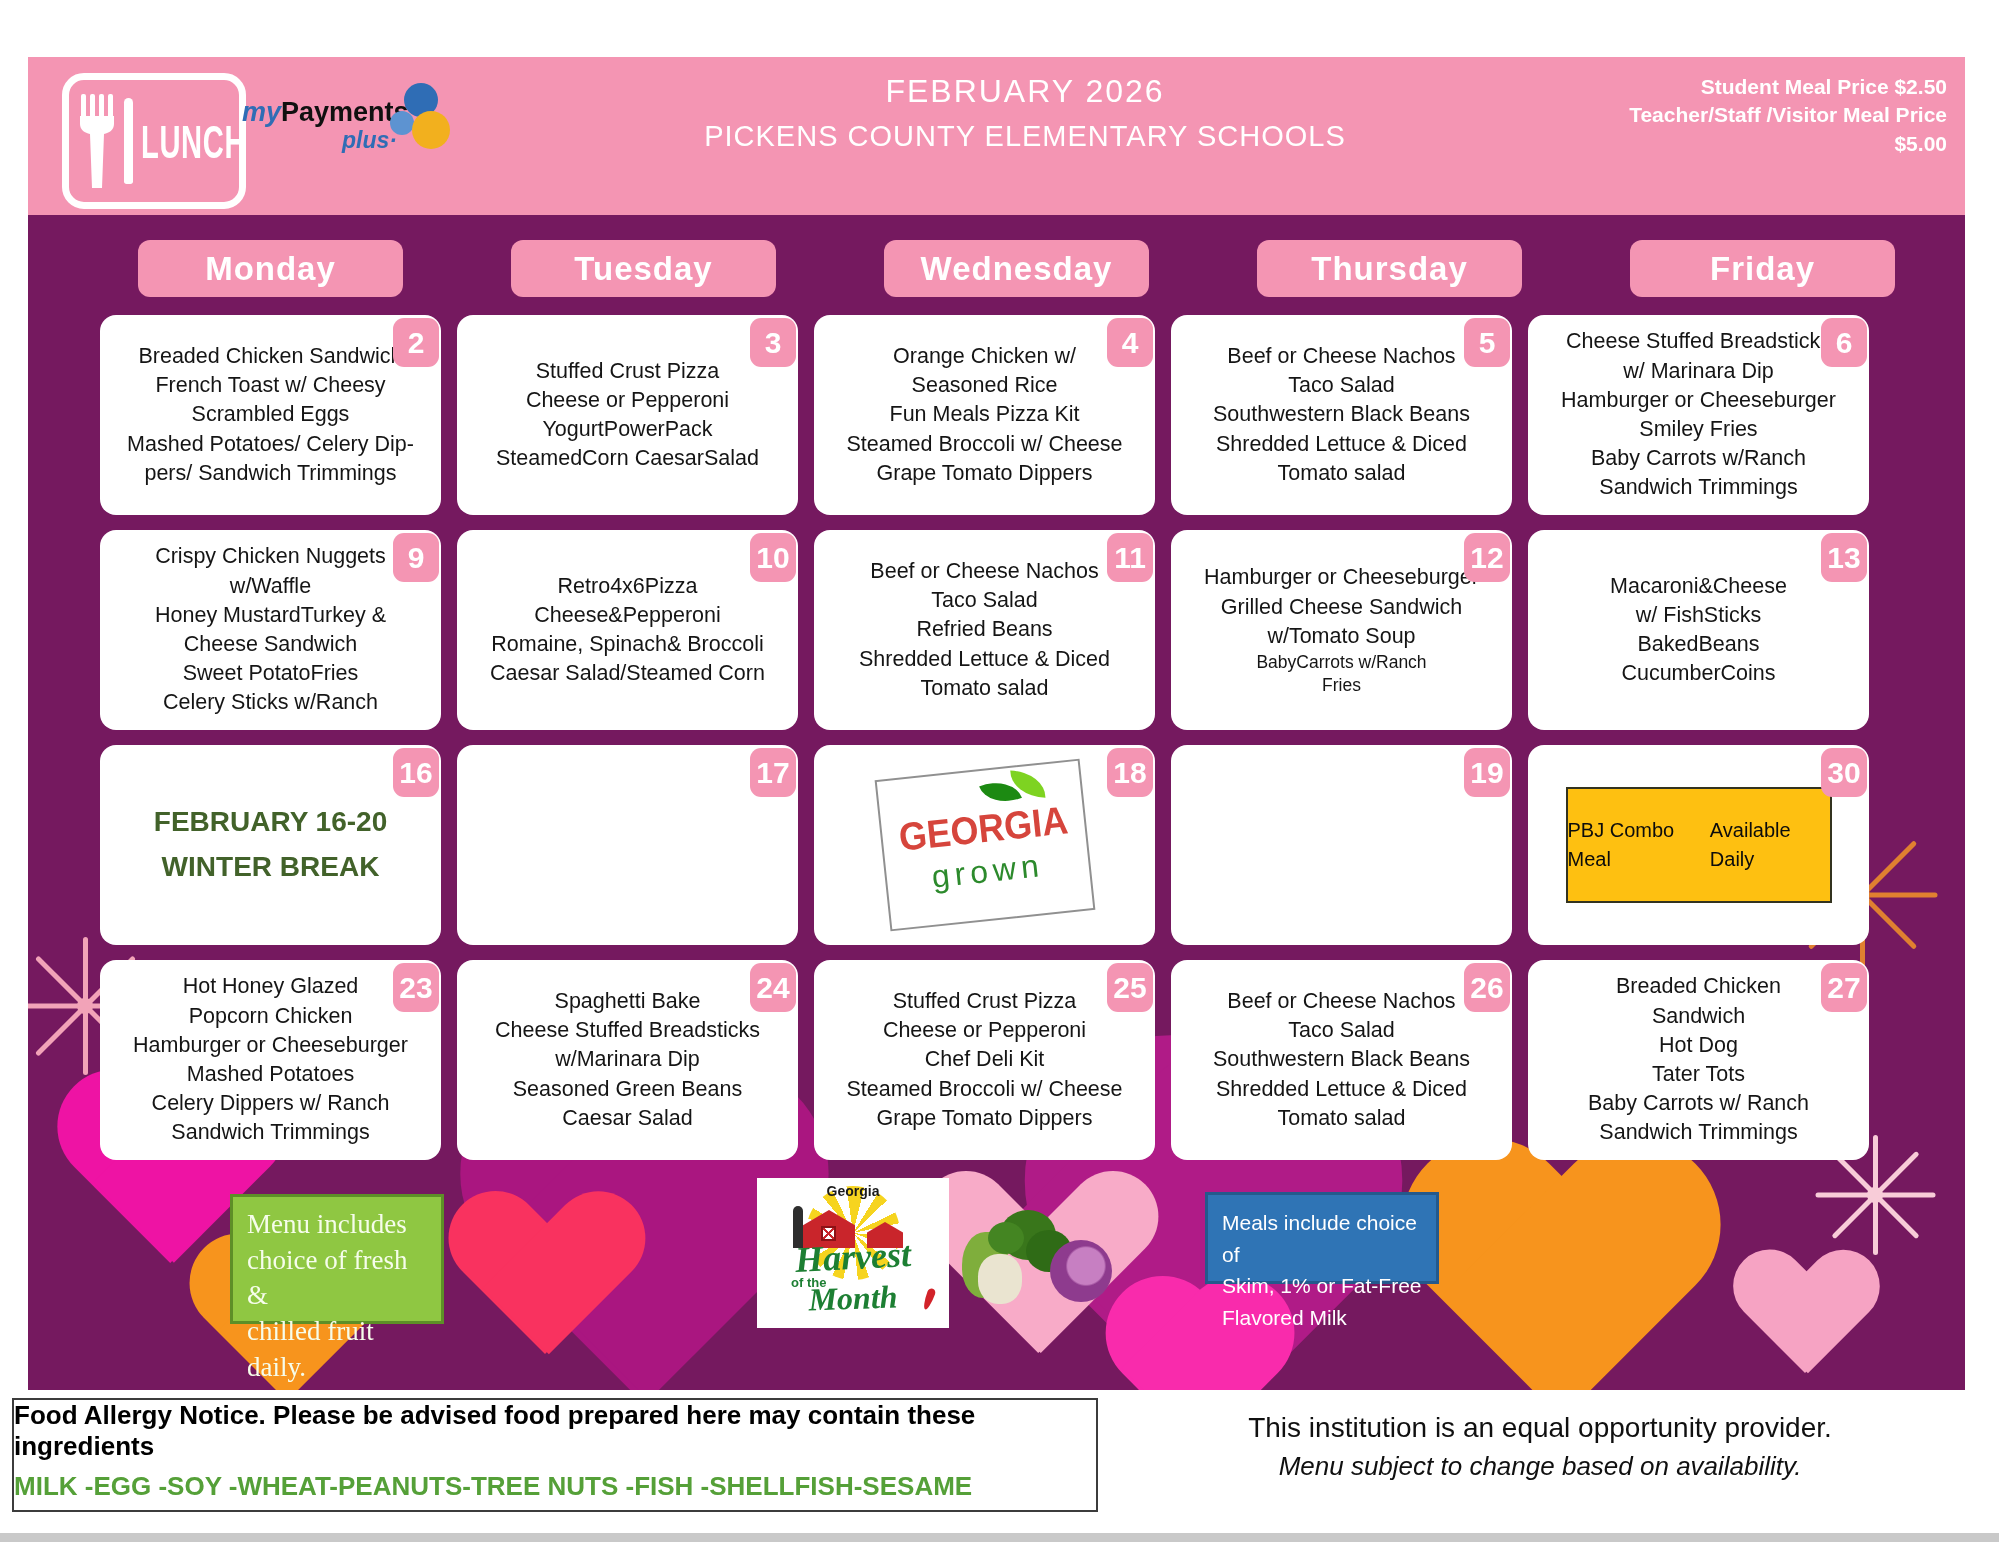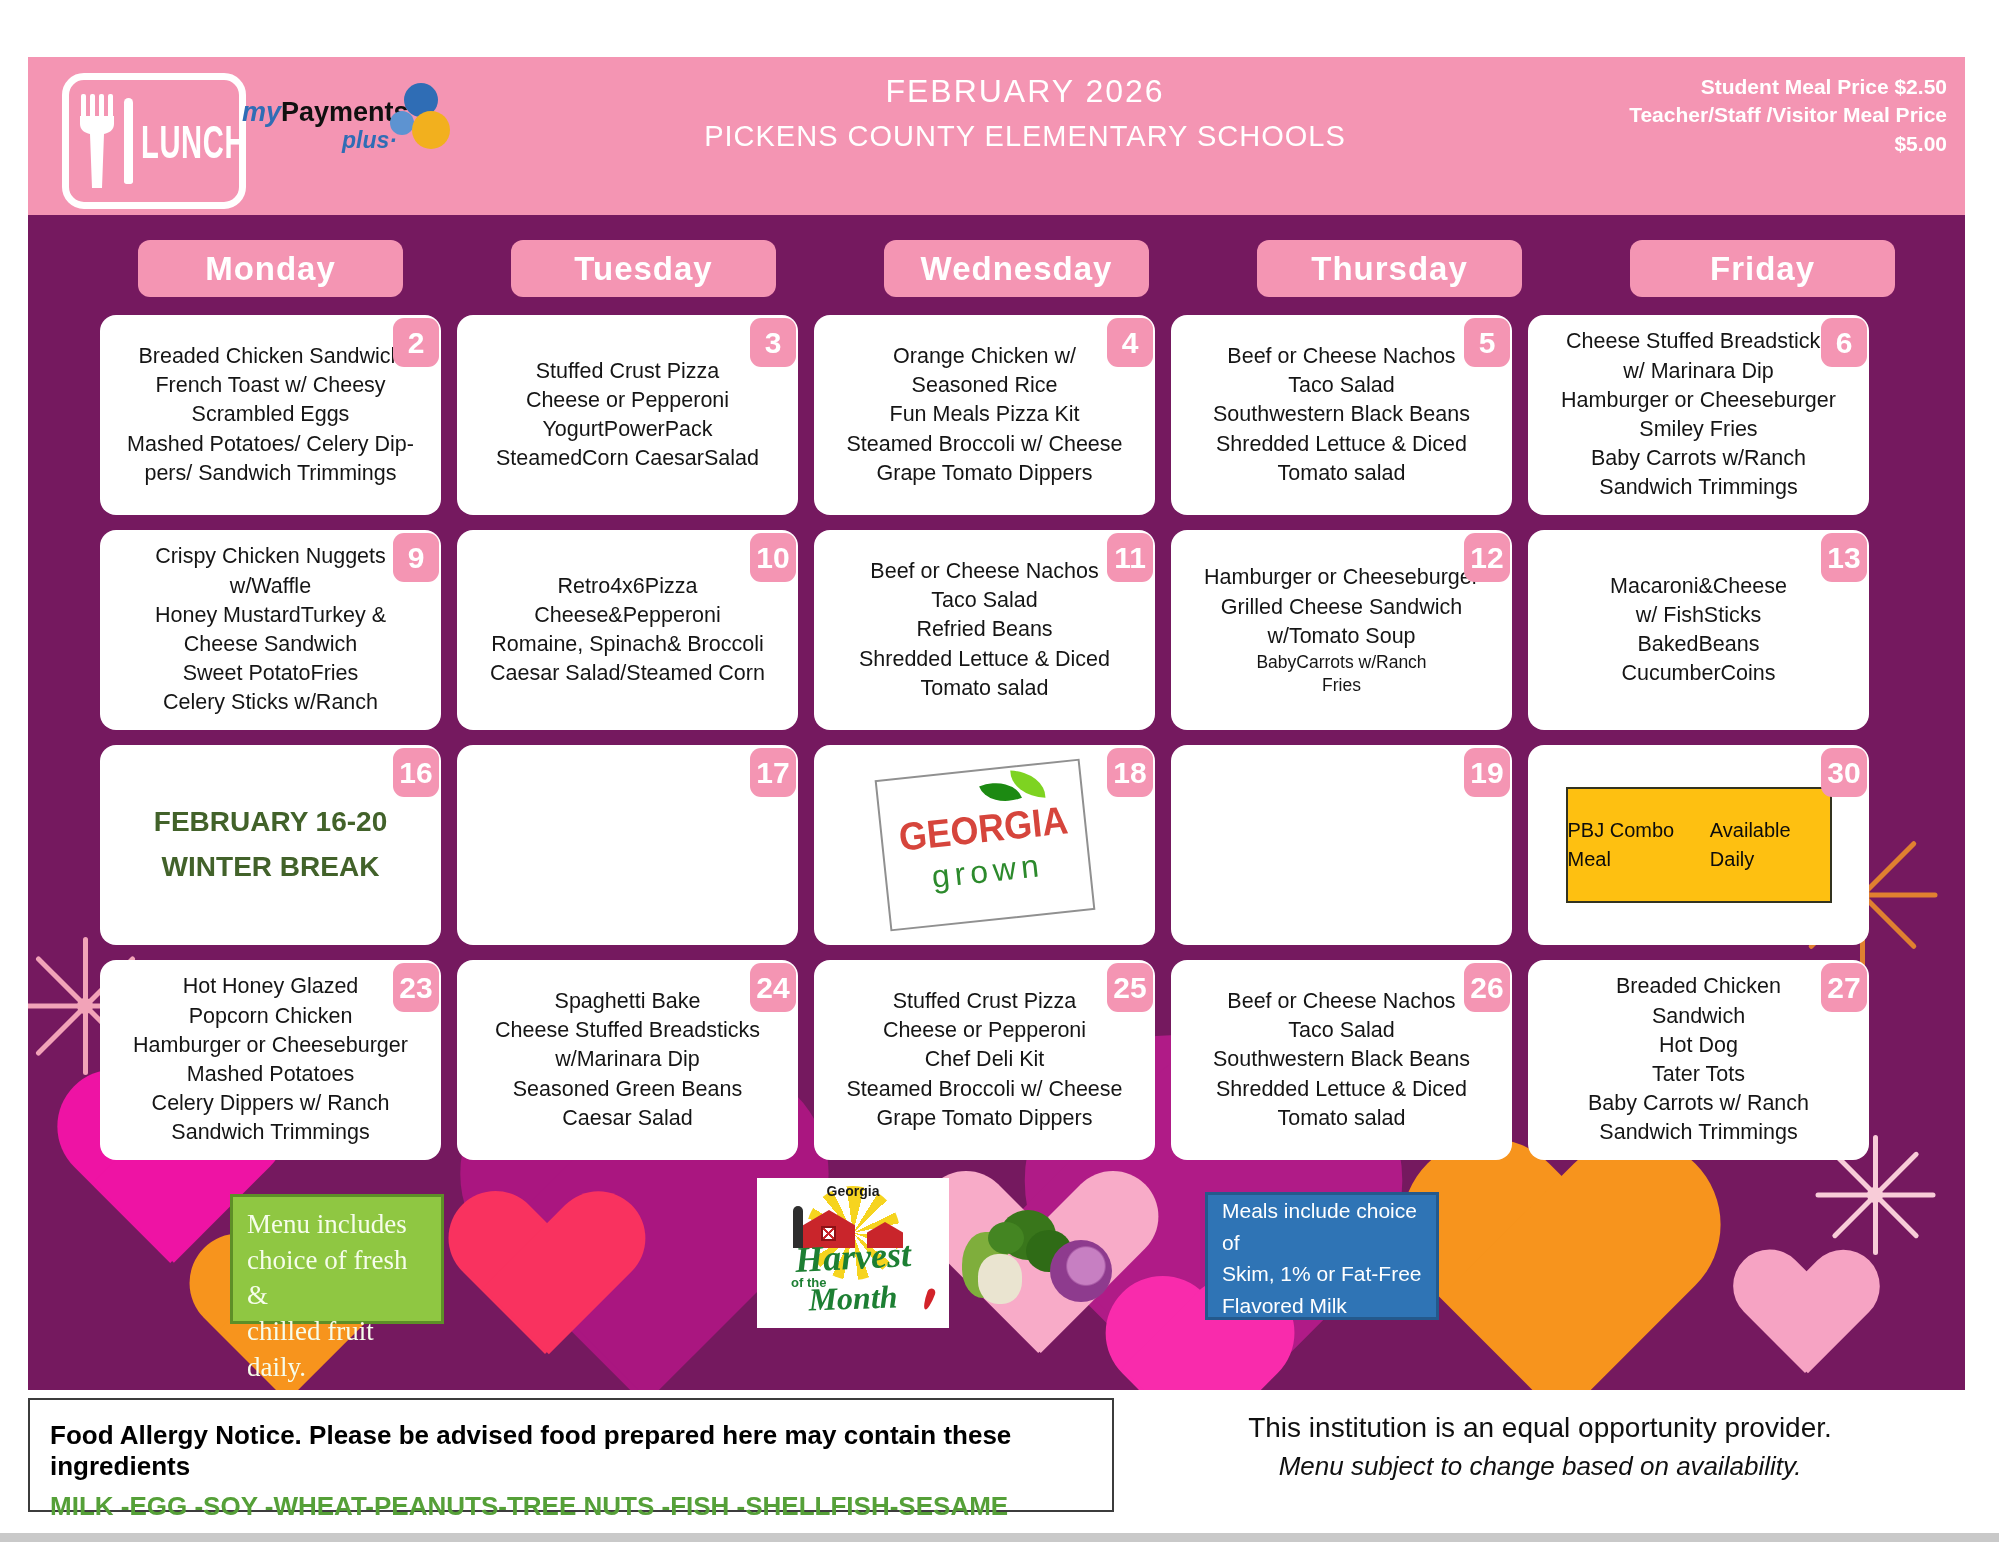--- a/index.html
+++ b/index.html
@@ -66,37 +66,37 @@
   .vg{position:absolute;border-radius:50%;}
   .vg-leafy{left:0;top:22px;width:46px;height:66px;background:#7fae3c;border-radius:50% 40% 55% 45%;}
   .vg-cauli{left:16px;top:44px;width:44px;height:50px;background:#eae4d0;border-radius:45%;}
   .vg-b1{left:38px;top:0;width:56px;height:50px;background:#39761b;}
   .vg-b2{left:64px;top:20px;width:46px;height:42px;background:#2f6b16;}
   .vg-b3{left:26px;top:12px;width:36px;height:32px;background:#448522;}
   .vg-cab{left:88px;top:30px;width:62px;height:62px;background:radial-gradient(circle at 58% 42%,#c77fc2 0 36%,#8e3b8e 40%);}
 
   
   .green-box{position:absolute;left:202px;top:979px;width:214px;height:130px;background:#8fc742;border:3px solid #5d8f27;box-sizing:border-box;color:#f6fdeb;font-family:"Liberation Serif",serif;font-size:27px;line-height:1.32;padding:10px 14px;z-index:4;}
-  .blue-box{position:absolute;left:1177px;top:977px;width:234px;height:128px;background:#2f74b5;border:3px solid #24598c;box-sizing:border-box;color:#fff;font-size:21px;line-height:1.5;padding:0 14px;z-index:4;}
+  .blue-box{position:absolute;left:1177px;top:977px;width:234px;height:92px;background:#2f74b5;border:3px solid #24598c;box-sizing:border-box;color:#fff;font-size:21px;line-height:1.5;padding:12px 14px;z-index:4;}
 
   .harvest{position:absolute;left:729px;top:963px;width:192px;height:150px;background:#fff;z-index:4;text-align:center;overflow:hidden;}
   .hv-georgia{position:absolute;top:5px;left:0;right:0;font-size:14px;font-weight:bold;color:#1a1a1a;z-index:3;}
   .hv-sun{position:absolute;left:50%;top:8px;transform:translateX(-50%);width:94px;height:94px;border-radius:50%;background:repeating-conic-gradient(#f6d41f 0 14deg,#fff 14deg 32deg);z-index:1;}
   .hv-silo{position:absolute;left:36px;top:28px;width:10px;height:42px;background:#2e2e2e;border-radius:5px 5px 0 0;z-index:2;}
   .hv-barn1{position:absolute;left:46px;top:32px;width:52px;height:38px;background:#c9252b;clip-path:polygon(0 40%,50% 0,100% 40%,100% 100%,0 100%);z-index:2;}
   .hv-barnx{position:absolute;left:64px;top:48px;width:15px;height:15px;background:#fff;border:2px solid #8c1216;box-sizing:border-box;z-index:3;background-image:linear-gradient(45deg,transparent 45%,#c9252b 45% 55%,transparent 55%),linear-gradient(-45deg,transparent 45%,#c9252b 45% 55%,transparent 55%);}
   .hv-barn2{position:absolute;left:110px;top:44px;width:36px;height:26px;background:#c9252b;clip-path:polygon(0 40%,50% 0,100% 40%,100% 100%,0 100%);z-index:2;}
   .hv-harvest{position:absolute;left:0;right:0;top:58px;font-family:"Liberation Serif",serif;font-style:italic;font-weight:bold;font-size:36px;color:#1d7f33;z-index:4;transform:rotate(-3deg);}
   .hv-ofthe{position:absolute;left:34px;top:97px;font-size:13px;font-weight:bold;color:#1d7f33;z-index:4;}
   .hv-month{position:absolute;left:0;right:0;top:102px;font-family:"Liberation Serif",serif;font-style:italic;font-weight:bold;font-size:32px;color:#1d7f33;z-index:4;transform:rotate(-2deg);}
   .hv-chili{position:absolute;right:16px;top:110px;width:8px;height:22px;background:#d2232a;border-radius:50%/20% 20% 80% 80%;transform:rotate(20deg);z-index:5;}
 
   
   .footer{position:absolute;left:0;top:1390px;width:1999px;height:155px;background:#fff;}
-  .allergy-box{position:absolute;left:28px;top:8px;width:1086px;height:114px;border:2px solid #3c3c3c;padding:20px;box-sizing:border-box;}
+  .allergy-box{position:absolute;left:12px;top:8px;width:1086px;height:114px;border:2px solid #3c3c3c;padding:0;box-sizing:border-box;}
   .allergy-l1{font-size:26px;font-weight:bold;color:#000;}
   .allergy-l2{font-size:26px;font-weight:bold;color:#55a038;margin-top:9px;}
   .provider{position:absolute;left:1180px;top:22px;width:720px;text-align:center;color:#101010;}
   .provider-l1{font-size:28px;}
   .provider-l2{font-size:26px;font-style:italic;margin-top:7px;}
   .gray-bar{position:absolute;left:0;top:143px;width:1999px;height:9px;background:#c9c9c9;}
 </style>
 </head>
 <body>
 

